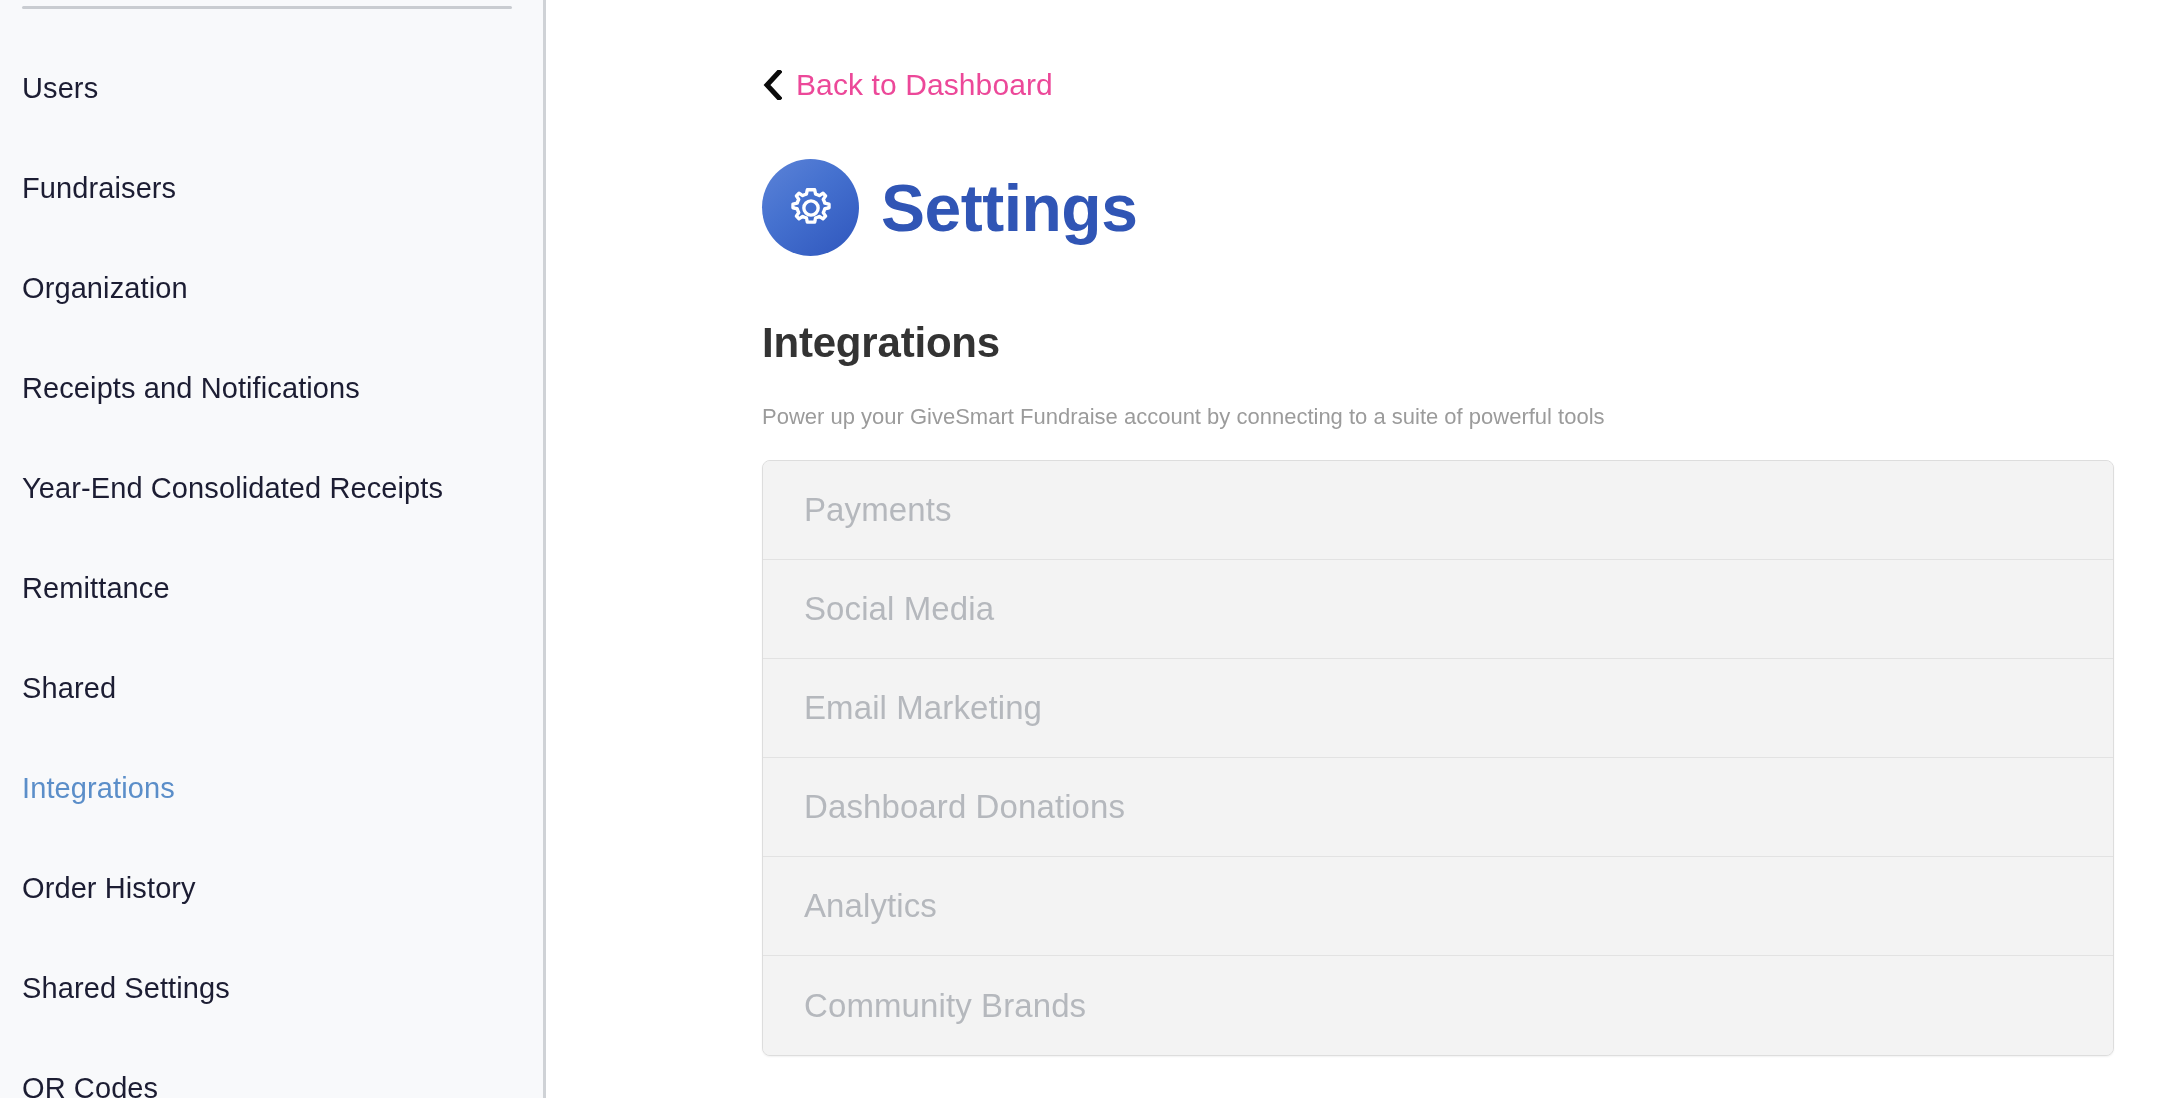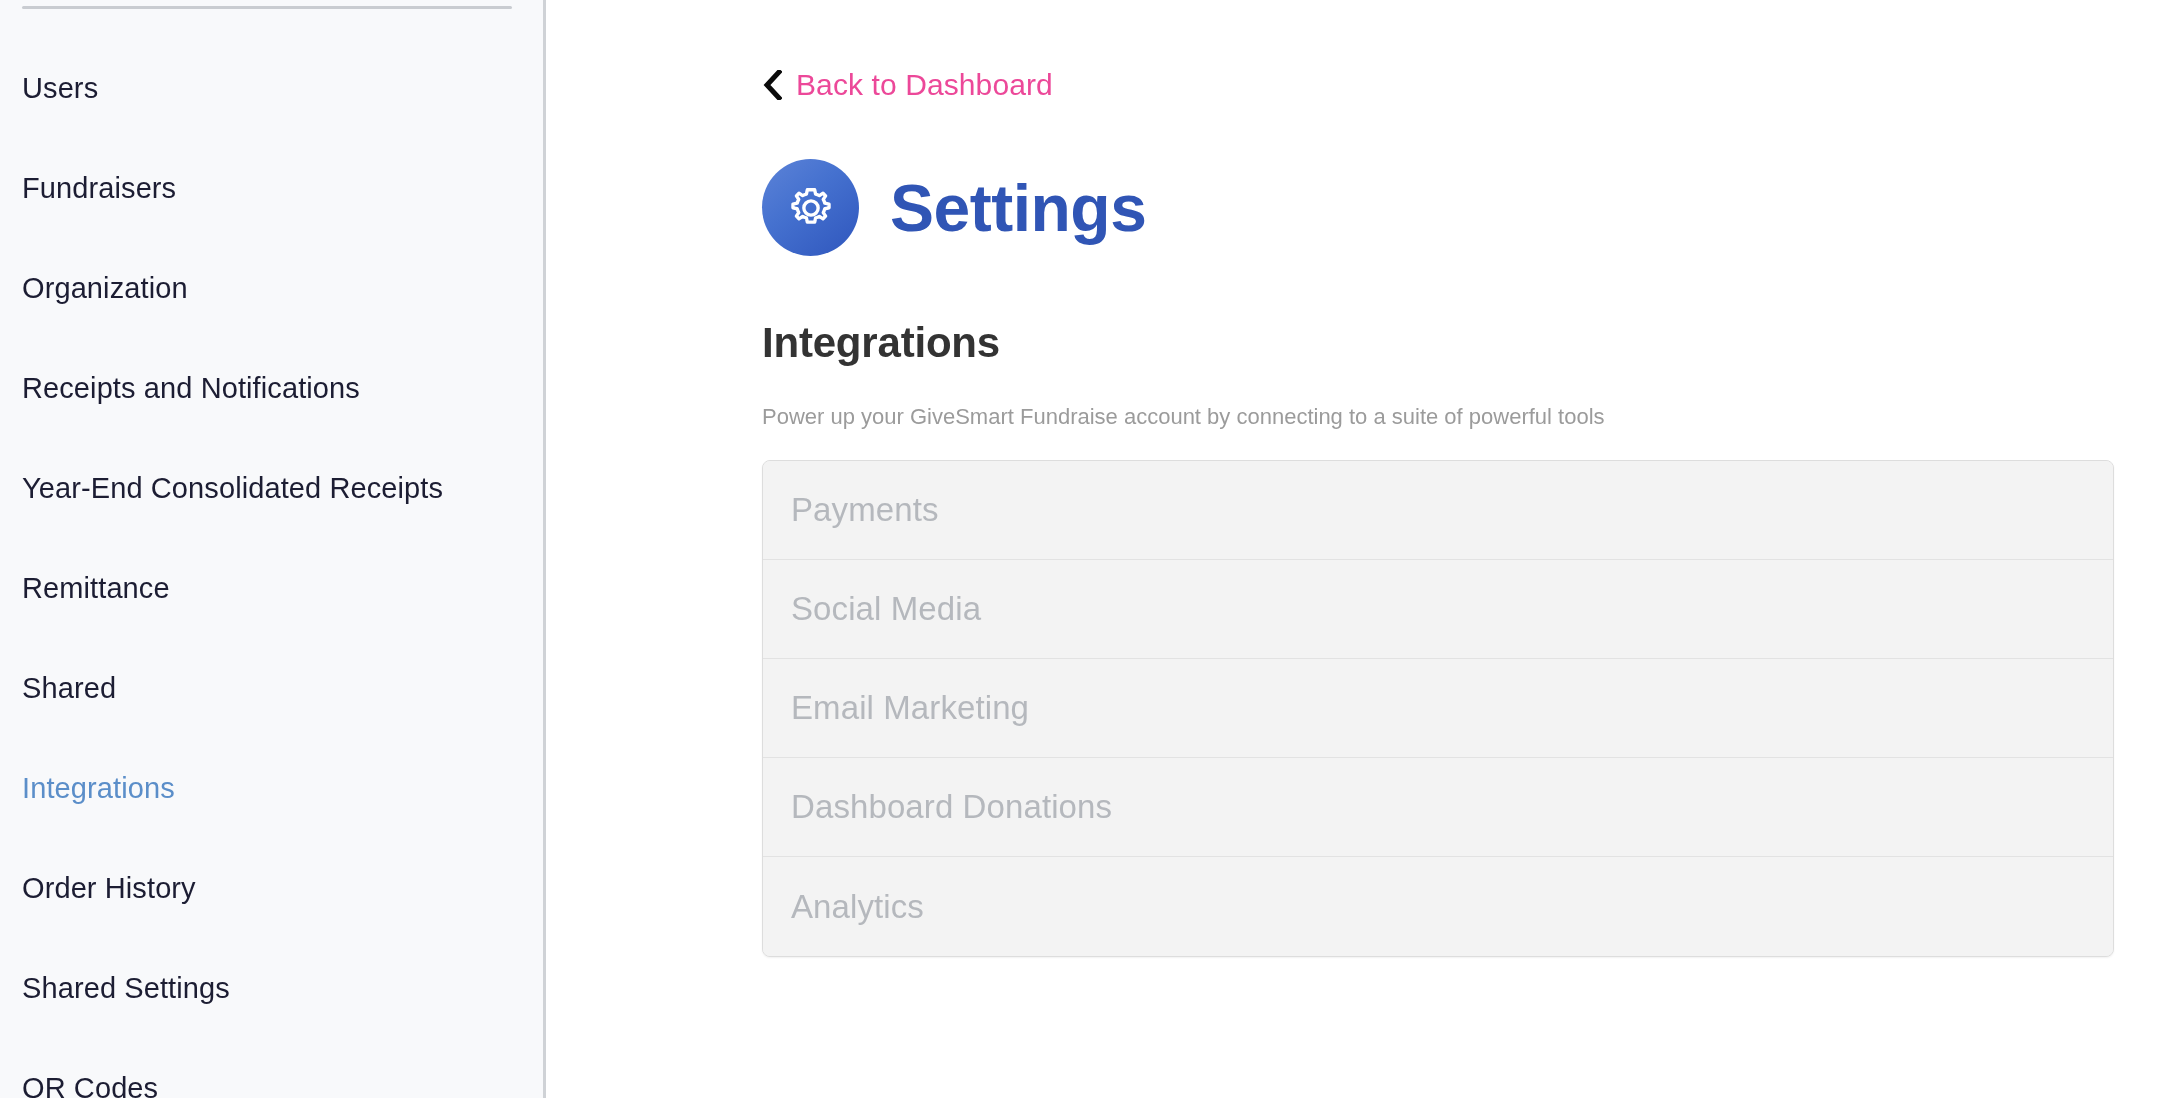--- a/index.html
+++ b/index.html
@@ -119,21 +119,21 @@
     letter-spacing: 0.1px;
   }
 
   
   .page-title-row {
     position: absolute;
     left: 0;
     top: 159px;
     display: flex;
     align-items: center;
-    gap: 31px;
+    gap: 22px;
   }
 
   .gear-badge {
     width: 97px;
     height: 97px;
     border-radius: 50%;
     background: linear-gradient(140deg, #5c83d8 0%, #4571cf 42%, #2f56bd 100%);
     display: flex;
     align-items: center;
     justify-content: center;
@@ -202,20 +202,21 @@
     border-bottom: none;
   }
 
   .accordion-row-label {
     font-size: 33px;
     line-height: 38px;
     font-weight: 400;
     color: #b5b8bd;
     letter-spacing: 0.1px;
     white-space: nowrap;
+    margin-left: 13px;
   }
 </style>
 </head>
 <body>
 
 <div class="app-shell">
 
   <aside class="sidebar">
     <div class="sidebar-divider"></div>
     <ul class="sidebar-nav" id="sidebar-nav">
@@ -296,18 +297,21 @@
           </div>
           <div class="accordion-row">
             <span class="accordion-row-label">Email Marketing</span>
           </div>
           <div class="accordion-row">
             <span class="accordion-row-label">Dashboard Donations</span>
           </div>
           <div class="accordion-row">
             <span class="accordion-row-label">Analytics</span>
           </div>
+          <div class="accordion-row">
+            <span class="accordion-row-label">Community Brands</span>
+          </div>
         </div>
 
     </div>
   </main>
 
 </div>
 
 </body></html>

